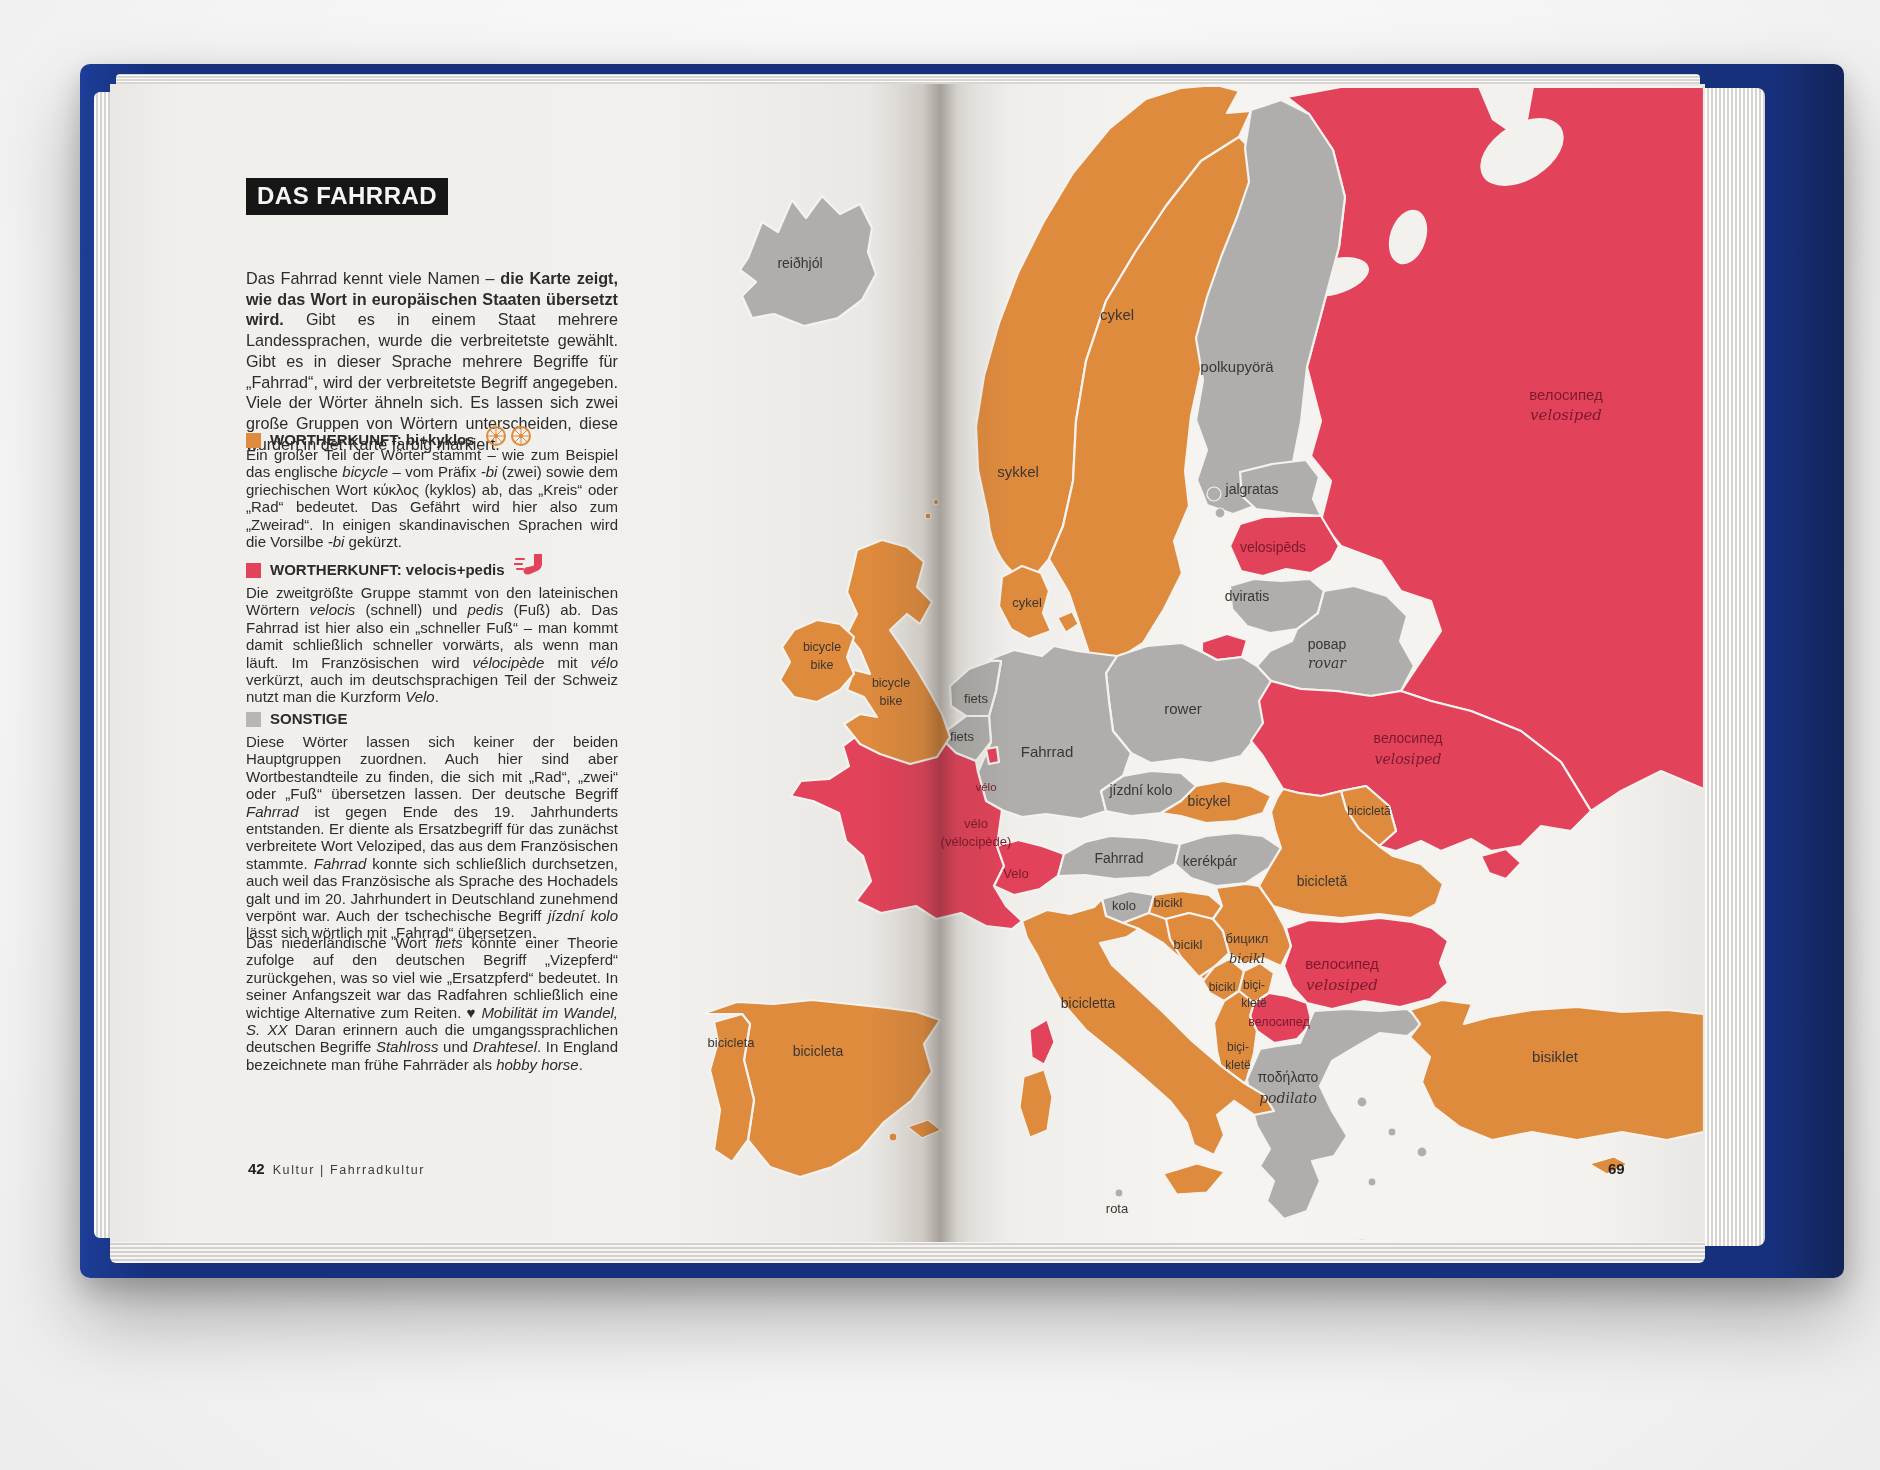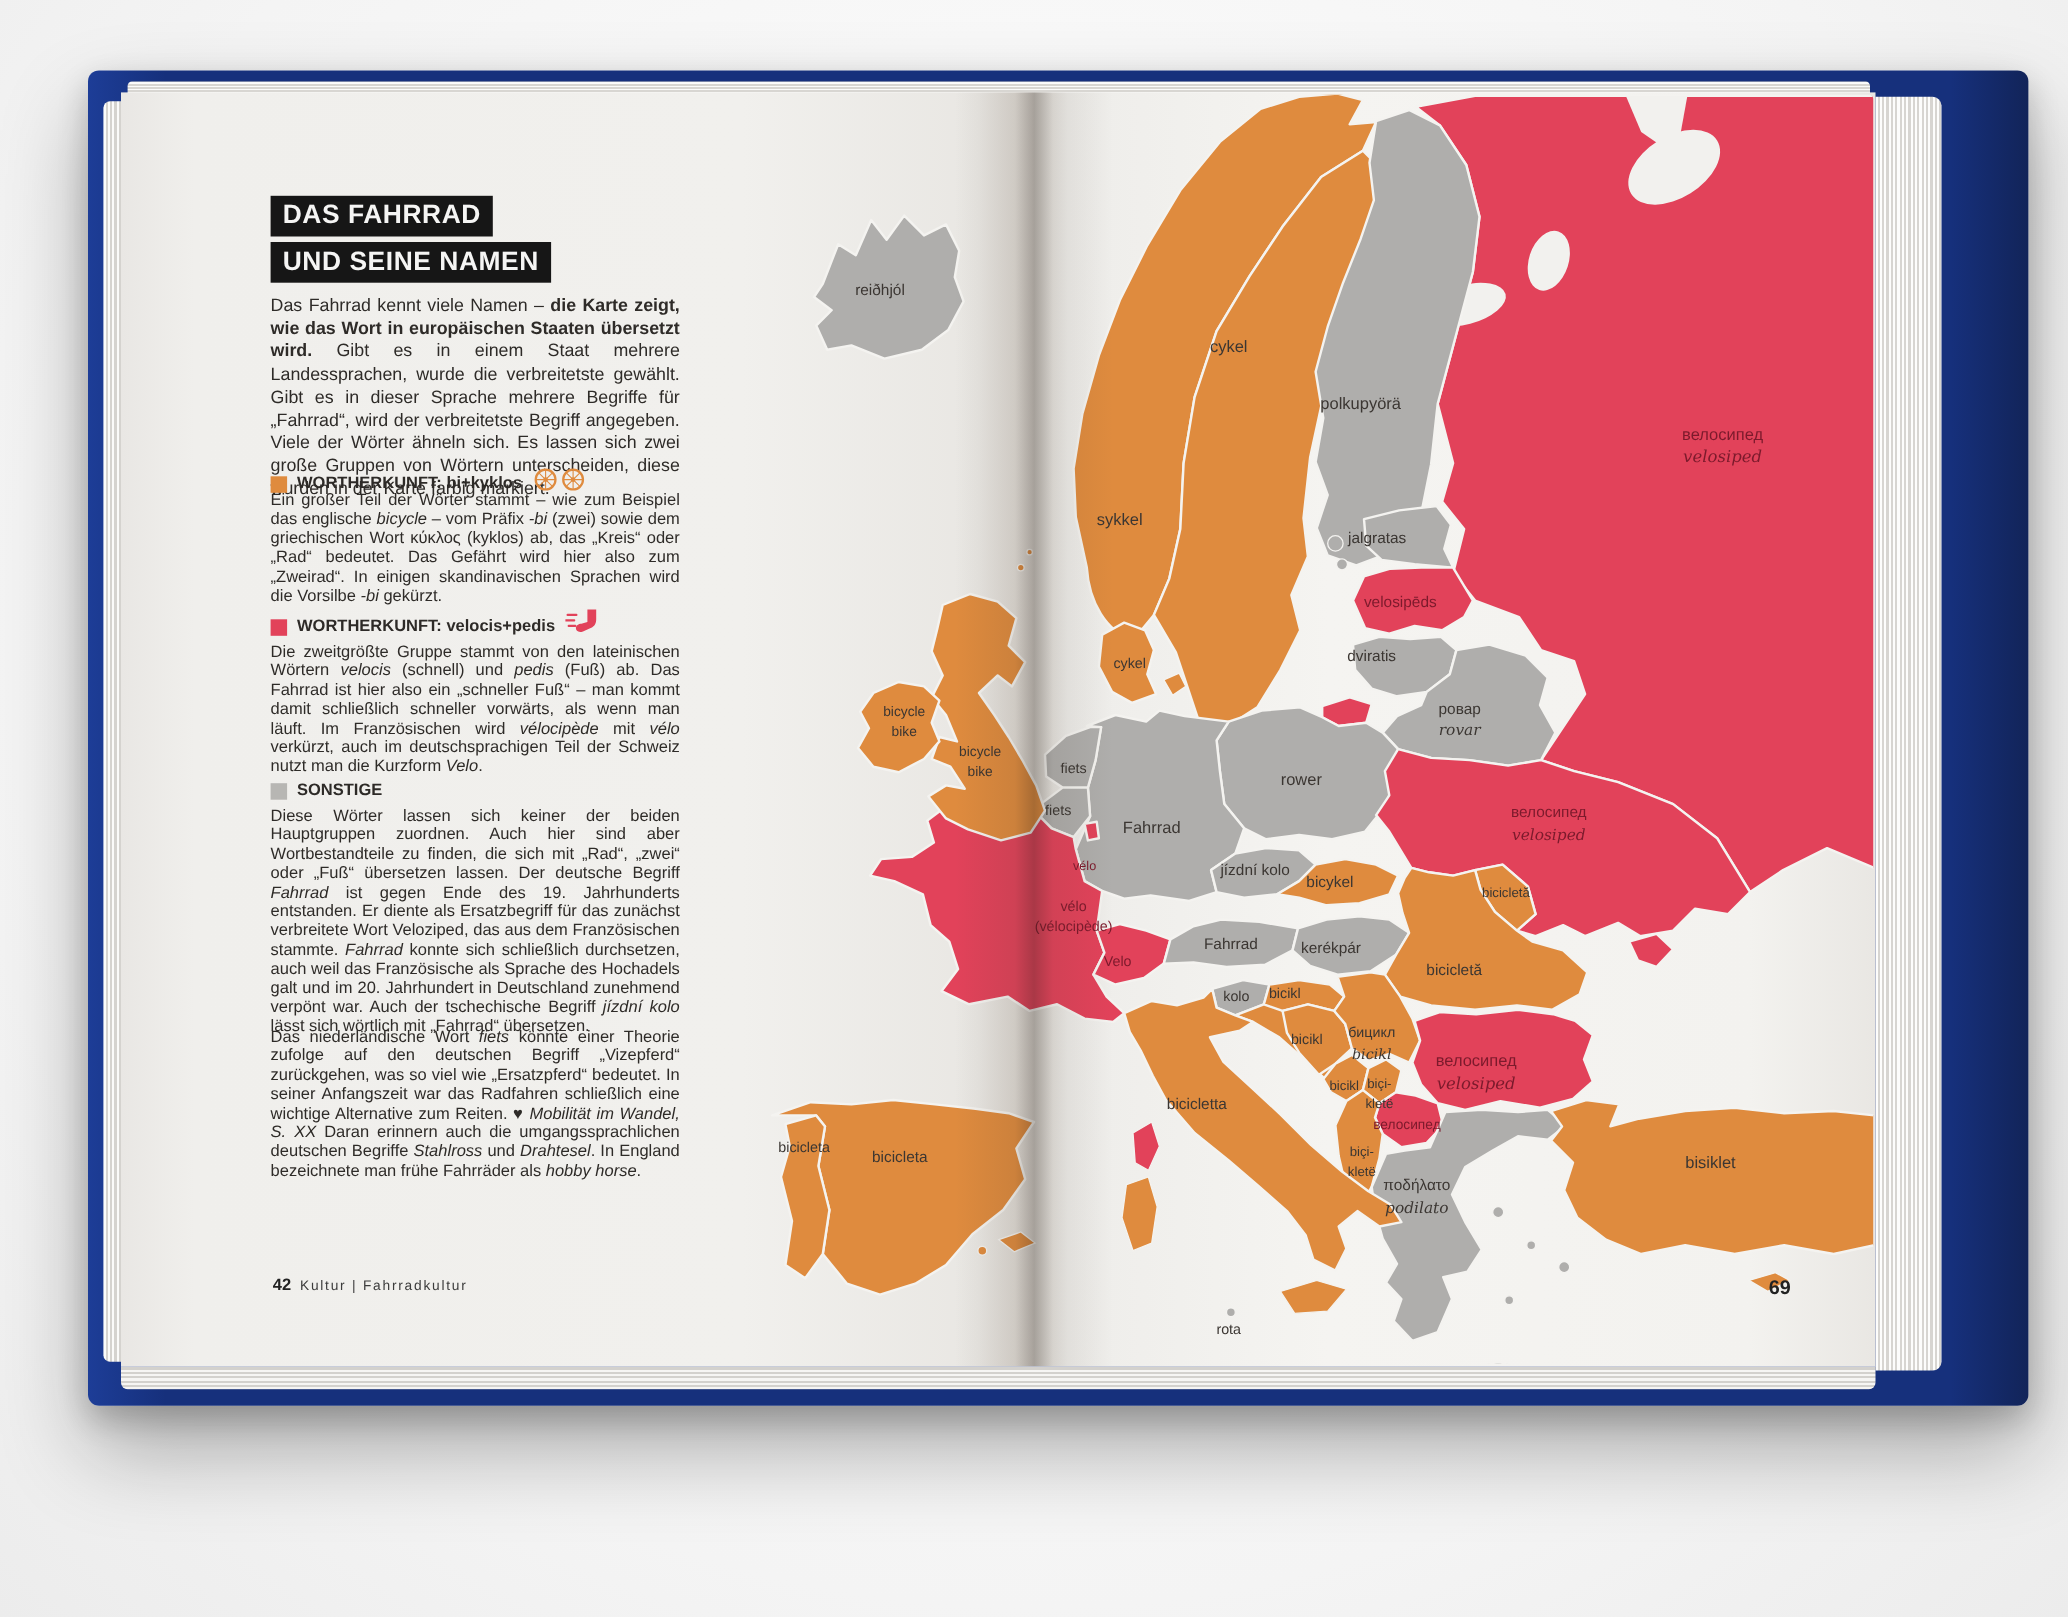--- a/index.html
+++ b/index.html
@@ -33,21 +33,21 @@
   .body-para{font-size:15px;line-height:17.4px;}
   .r-b{font-weight:700;}
   .r-i{font-style:italic;}
   .sec-head{left:246px;display:flex;align-items:flex-end;gap:9px;font-weight:700;font-size:15px;color:#2d2a27;white-space:nowrap;}
   .swatch{width:15px;height:15px;flex:0 0 15px;}
   .sw-orange{background:var(--orange);}
   .sw-red{background:var(--red);}
   .sw-gray{background:#b7b6b3;}
   .footer{left:248px;top:1160px;color:#3c3c3c;font-size:12.5px;letter-spacing:1.6px;}
   .footer b{font-size:15px;letter-spacing:0;margin-right:8px;color:#222;}
-  .pageno-right{left:1608px;top:1160px;font-weight:700;font-size:18px;color:#222;text-align:right;}
+  .pageno-right{left:1608px;top:1160px;font-weight:700;font-size:15px;color:#222;text-align:right;}
   
   svg.map{position:absolute;left:0;top:0;z-index:4;pointer-events:none;}
   .cty{stroke:var(--border);stroke-width:2.2;stroke-linejoin:round;}
   .isl{stroke:var(--border);stroke-width:1.2;}
   .c-orange{fill:var(--orange);}
   .c-red{fill:var(--red);}
   .c-gray{fill:var(--gray);}
   .lake{fill:var(--lake);}
   .ml{text-anchor:middle;font-family:"Liberation Sans",sans-serif;}
   .ml-dark{fill:var(--label-dark);}
@@ -202,21 +202,20 @@
           <text x="1555" y="1062" font-size="15" class="ml ml-dark">bisiklet</text>
           <text x="1117" y="1213" font-size="13" class="ml ml-dark">rota</text>
           <text x="1322" y="886" font-size="14" class="ml ml-dark">bicicletă</text>
           <text x="1369" y="815" font-size="12" class="ml ml-dark">bicicletă</text>
         </g>
     </g>
   </svg>
 
   <div class="tcol title-block">
     <div class="title-line">DAS FAHRRAD</div>
-    <div class="title-line">UND SEINE NAMEN</div>
   </div>
 
   <div class="tcol para intro"><span>Das Fahrrad kennt viele Namen – </span><span class="r-b">die Karte zeigt, wie das Wort in europäischen Staaten übersetzt wird.</span><span> Gibt es in einem Staat mehrere Landessprachen, wurde die verbreitetste gewählt. Gibt es in dieser Sprache mehrere Begriffe für „Fahrrad“, wird der verbreitetste Begriff angegeben. Viele der Wörter ähneln sich. Es lassen sich zwei große Gruppen von Wörtern unterscheiden, diese wurden in der Karte farbig markiert.</span></div>
 
   <div class="tcol sec-head" style="top:424px;">
     <span class="swatch sw-orange"></span>
     <span>WORTHERKUNFT: bi+kyklos</span>
     <svg class="hicon" width="50" height="24" viewBox="0 0 50 24">
       <g stroke="#DF8B3E" fill="none" stroke-width="2">
         <circle cx="12" cy="12" r="9"></circle>

